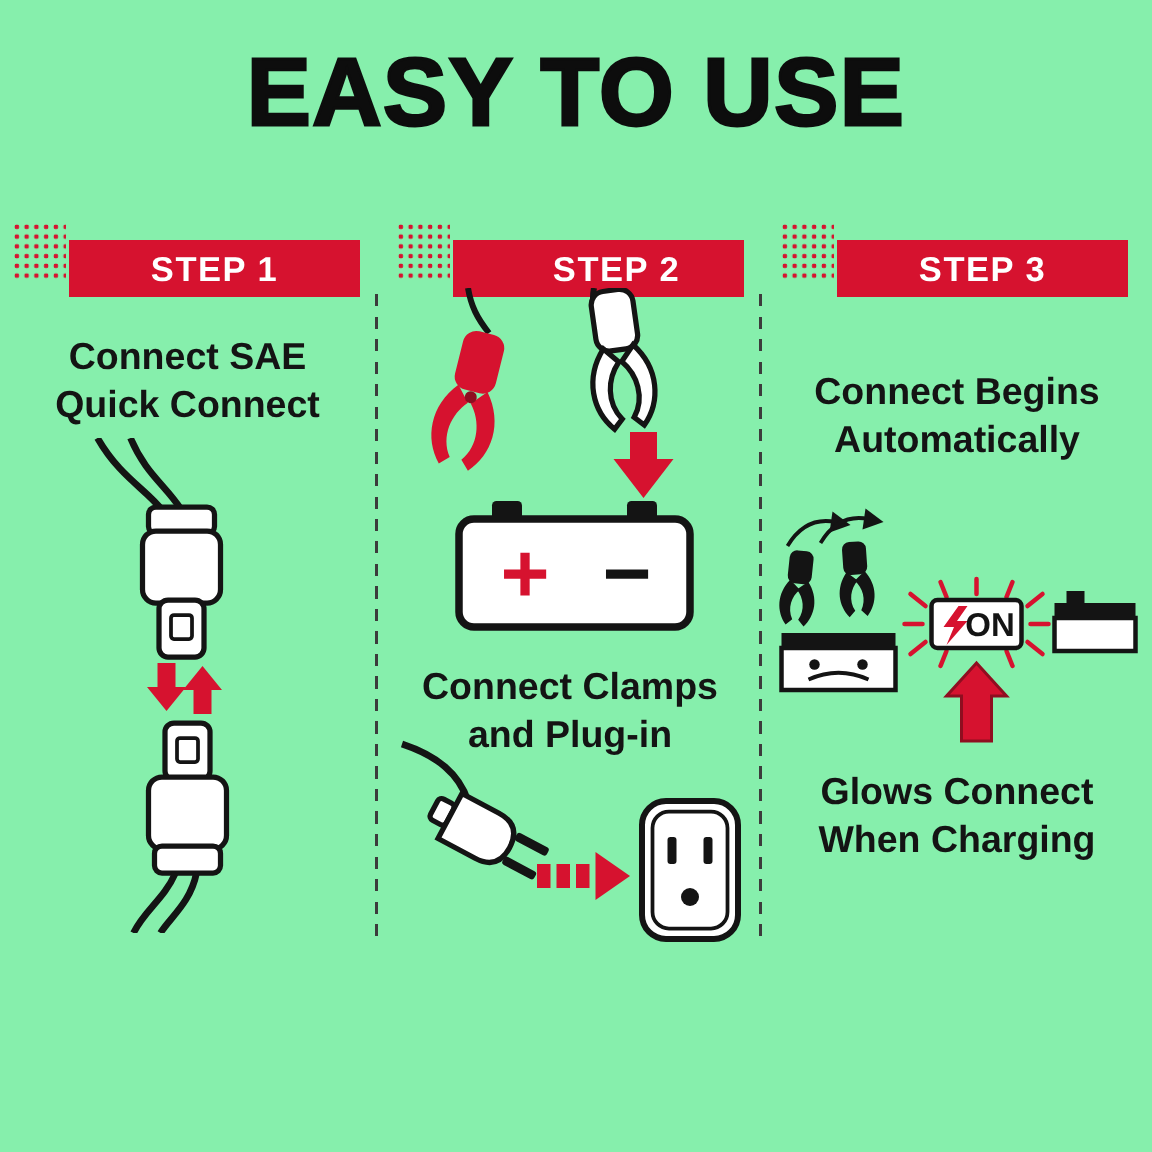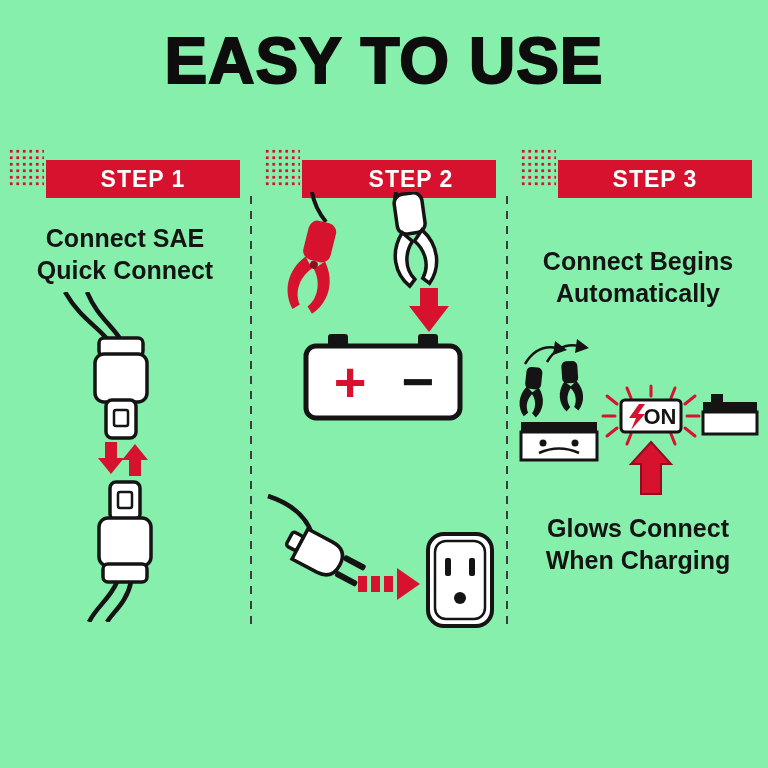--- a/index.html
+++ b/index.html
@@ -76,20 +76,22 @@
   <div class="dots d2"></div>
   <div class="banner b2">STEP 2</div>
   <div class="dots d3"></div>
   <div class="banner b3">STEP 3</div>
 
   <div class="sep sep-left"></div>
   <div class="sep sep-right"></div>
 
   <div class="caption cap1">Connect SAE
 Quick Connect</div>
+  <div class="caption cap2">Connect Clamps
+and Plug-in</div>
   <div class="caption cap3a">Connect Begins
 Automatically</div>
   <div class="caption cap3b">Glows Connect
 When Charging</div>
 
   <svg class="illus il1" width="180" height="330" viewBox="0 0 180 330">
     <path class="no-f s-ink" stroke-width="4.5" d="M30,0 C46,28 66,36 76,52"></path>
     <path class="no-f s-ink" stroke-width="4.5" d="M52,0 C62,24 76,32 86,48"></path>
     <g>
       <rect class="f-w s-ink" stroke-width="3.5" x="64" y="46" width="44" height="18" rx="5"></rect>

